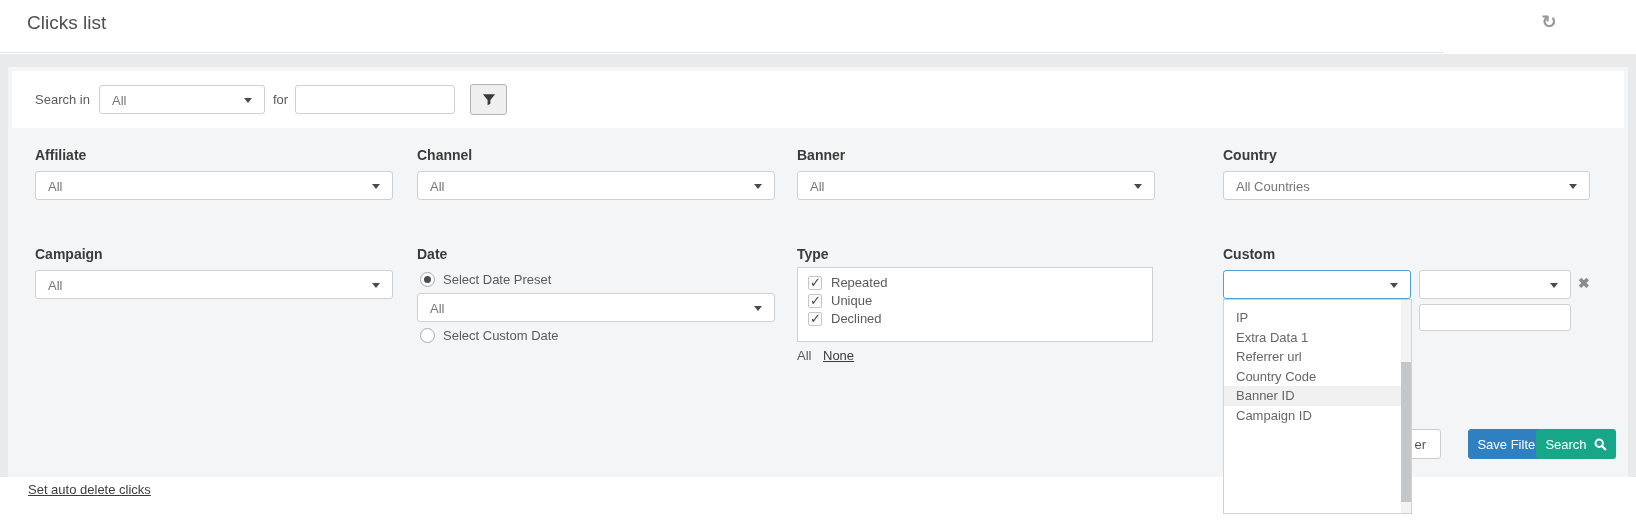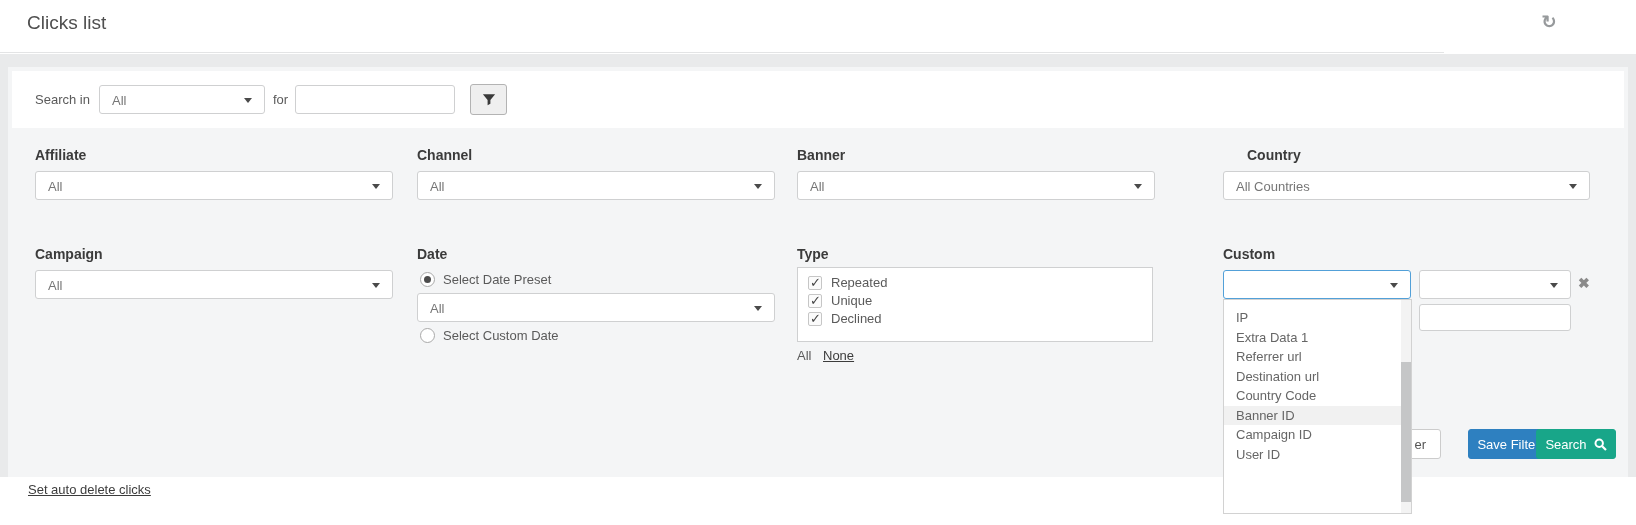--- a/index.html
+++ b/index.html
@@ -88,21 +88,21 @@
   <input class="inp" style="left: 295px; top: 85px; width: 160px;" value="">
   <button class="btn filter-btn">
     <svg width="14" height="14" viewBox="0 0 16 15">
         <path d="M1 1 H15 L9.6 7.6 V11.8 L6.4 13.6 V7.6 Z" fill="#3a3a3a"></path>
       </svg>
   </button>
 
   <span class="sec-lbl" style="left:35px;top:147px;">Affiliate</span>
   <span class="sec-lbl" style="left:417px;top:147px;">Channel</span>
   <span class="sec-lbl" style="left:797px;top:147px;text-align:center;">Banner</span>
-  <span class="sec-lbl" style="left:1223px;top:147px;margin-left:24px;">Country</span>
+  <span class="sec-lbl" style="left:1223px;top:147px;">Country</span>
 
   <div class="sel" style="left:35px;top:171px;width:358px;">
     <span class="val">All</span>
       <span class="caret"></span>
   </div>
   <div class="sel" style="left:417px;top:171px;width:358px;">
     <span class="val">All</span>
       <span class="caret"></span>
   </div>
   <div class="sel" style="left:797px;top:171px;width:358px;">
@@ -152,25 +152,23 @@
       <span class="caret"></span>
   </div>
   <button class="x-icon"></button>
   <input class="inp" style="left: 1419px; top: 304px; width: 152px; height: 27px;" value="">
 
   <div class="dropdown">
     <div class="dd-pad"></div>
     <div class="dd-item">IP</div>
     <div class="dd-item">Extra Data 1</div>
     <div class="dd-item">Referrer url</div>
-    <div class="dd-item">Destination url</div>
     <div class="dd-item">Country Code</div>
     <div class="dd-item hl">Banner ID</div>
     <div class="dd-item">Campaign ID</div>
-    <div class="dd-item">User ID</div>
     <div class="sb-track">
       <div class="sb-thumb"></div>
     </div>
   </div>
 
   <button class="btn btn-reset">er</button>
   <button class="btn btn-save">Save Filter</button>
   <button class="btn btn-search">
     <span>Search</span>
     <svg width="13" height="13" viewBox="0 0 13 13">

